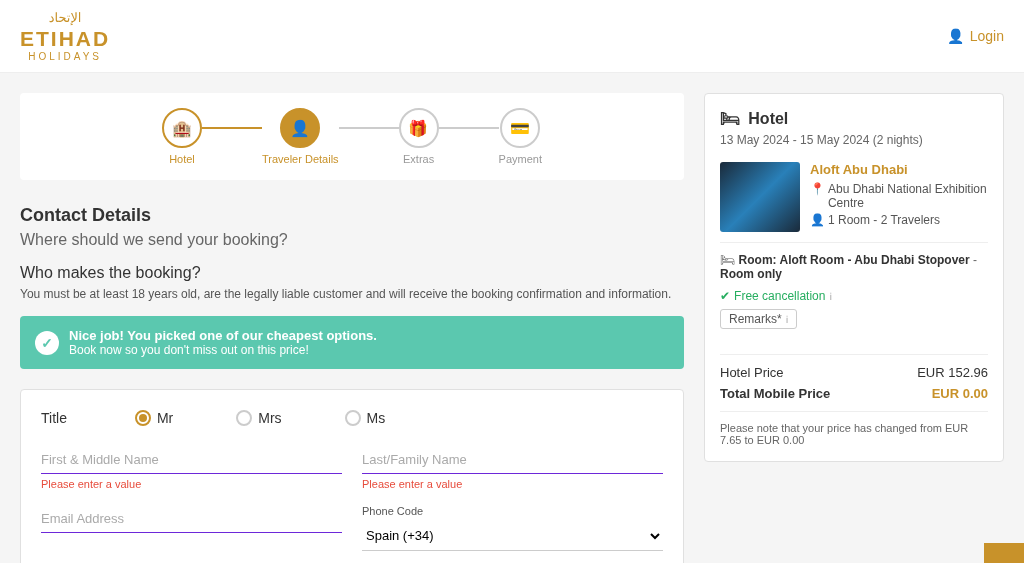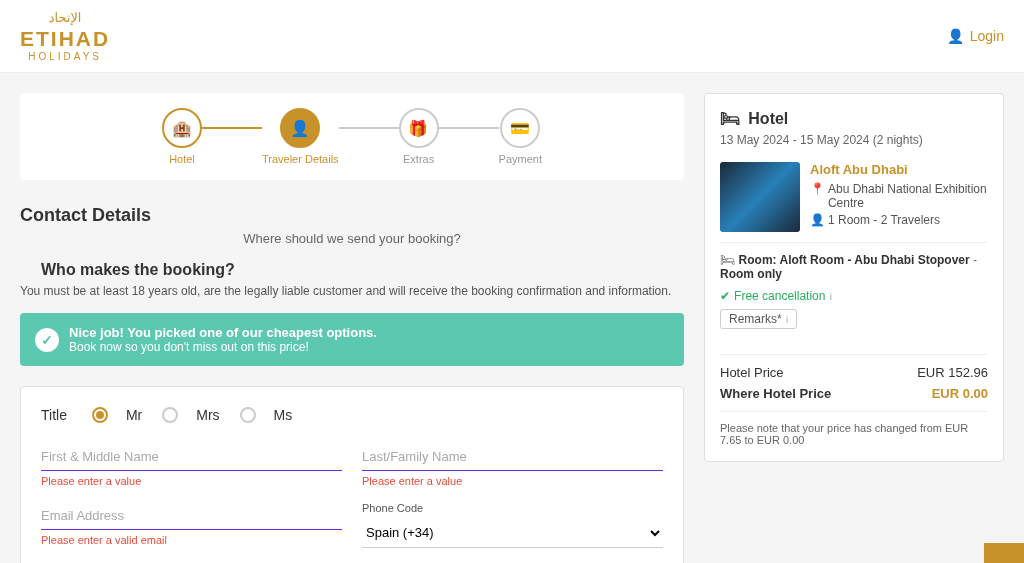--- a/index.html
+++ b/index.html
@@ -24,37 +24,37 @@
     .step-circle { width: 40px; height: 40px; border-radius: 50%; display: flex; align-items: center; justify-content: center; font-size: 16px; border: 2px solid #ccc; background: #fff; }
     .step-circle.active { border-color: #c8922a; background: #fff; }
     .step-circle.current { border-color: #c8922a; background: #c8922a; color: #fff; }
     .step-label { font-size: 11px; margin-top: 5px; color: #999; white-space: nowrap; }
     .step-label.active { color: #c8922a; }
     .step-line { width: 60px; height: 2px; background: #ccc; margin-bottom: 18px; }
     .step-line.active { background: #c8922a; }
 
     
     .section-title { font-size: 18px; font-weight: bold; margin-bottom: 5px; }
-    .section-subtitle { color: #666; font-size: 13px; margin-bottom: 15px; text-align: center; }
-    .booking-title { font-size: 16px; font-weight: bold; margin-bottom: 5px; margin-left: 21px; }
+    .section-subtitle { color: #666; font-size: 16px; margin-bottom: 15px; }
+    .booking-title { font-size: 16px; font-weight: normal; margin-bottom: 5px; }
     .booking-desc { font-size: 12px; color: #555; margin-bottom: 15px; }
 
     
     .notice-box { background: #5bc8af; color: #fff; padding: 12px 15px; border-radius: 4px; display: flex; align-items: center; gap: 10px; margin-bottom: 20px; }
     .notice-icon { width: 24px; height: 24px; background: #fff; border-radius: 50%; display: flex; align-items: center; justify-content: center; color: #5bc8af; font-weight: bold; flex-shrink: 0; font-size: 14px; }
     .notice-text .bold { font-weight: bold; font-size: 13px; }
     .notice-text .sub { font-size: 12px; }
 
     
     .form-card { background: #fff; padding: 20px; border-radius: 4px; border: 1px solid #e0e0e0; }
 
     
     .title-row { display: flex; align-items: center; gap: 20px; margin-bottom: 20px; }
     .title-label { font-size: 14px; color: #333; margin-right: 5px; }
-    .radio-option { display: flex; align-items: flex-end; gap: 18px; cursor: pointer; }
+    .radio-option { display: flex; align-items: flex-end; gap: 6px; cursor: pointer; margin-left: 43px; }
     .radio-circle { width: 16px; height: 16px; border-radius: 50%; border: 2px solid #ccc; display: flex; align-items: center; justify-content: center; }
     .radio-circle.selected { border-color: #c8922a; }
     .radio-circle.selected::after { content: ''; width: 8px; height: 8px; border-radius: 50%; background: #c8922a; display: block; }
 
     
     .form-row { display: flex; gap: 20px; margin-bottom: 15px; }
     .form-group { flex: 1; display: flex; flex-direction: column; }
     .form-input { border: none; border-bottom: 1px solid #6d28d9; padding: 6px 0; font-size: 13px; outline: none; color: #333; width: 100%; }
     .form-input::placeholder { color: #aaa; }
     .error-text { color: #e74c3c; font-size: 11px; margin-top: 4px; }
@@ -170,21 +170,20 @@
         </div>
         <div class="form-group">
           <input class="form-input" type="text" placeholder="Last/Family Name" style="">
           <span class="error-text">Please enter a value</span>
         </div>
       </div>
 
       <div class="form-row">
         <div class="form-group">
           <input class="form-input" type="email" placeholder="Email Address" style="">
-          <span class="error-text">Please enter a valid email</span>
         </div>
         <div class="form-group">
           <div class="phone-row">
             <div class="phone-code-group">
               <div class="phone-code-label">Phone Code</div>
               <select class="phone-select">
                 <option>Spain (+34)</option>
                 <option>UAE (+971)</option>
                 <option>UK (+44)</option>
                 <option>US (+1)</option>
@@ -240,21 +239,21 @@
         <span style="font-size:10px;color:#aaa;">ℹ</span>
       </div>
 
       <hr class="divider">
 
       <div class="price-row">
         <span>Hotel Price</span>
         <span>EUR 152.96</span>
       </div>
       <div class="price-row total">
-        <span>Where Hotel Price</span>
+        <span>Total Mobile Price</span>
         <span class="price-gold">EUR 0.00</span>
       </div>
 
       <div class="price-note">Please note that your price has changed from EUR 7.65 to EUR 0.00</div>
     </div>
   </div>
 </div>
 
 <div class="bottom-bar"></div>
 

